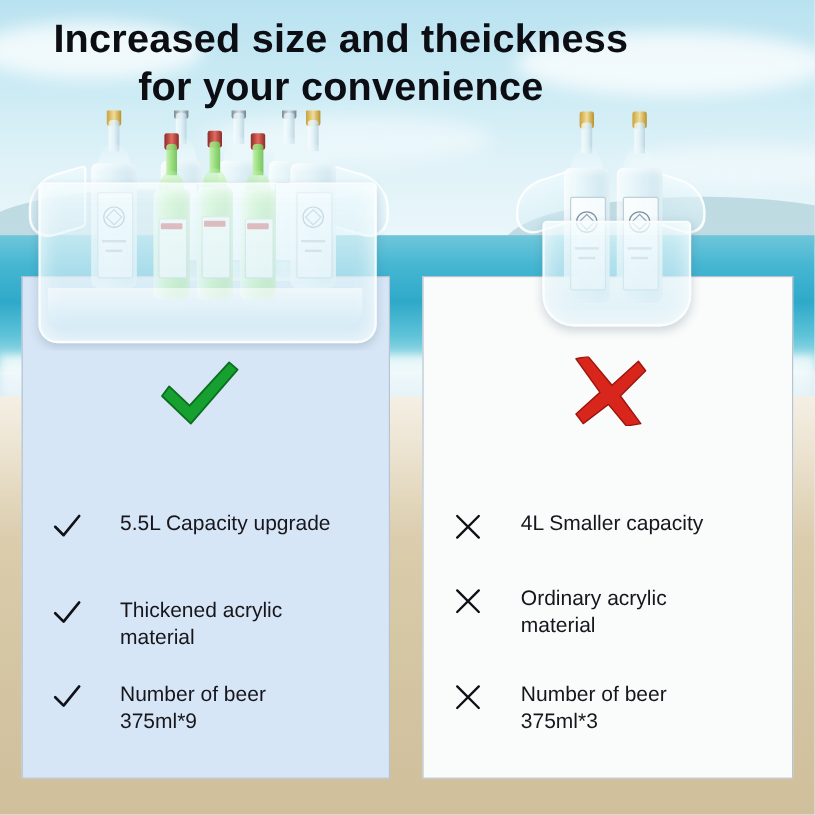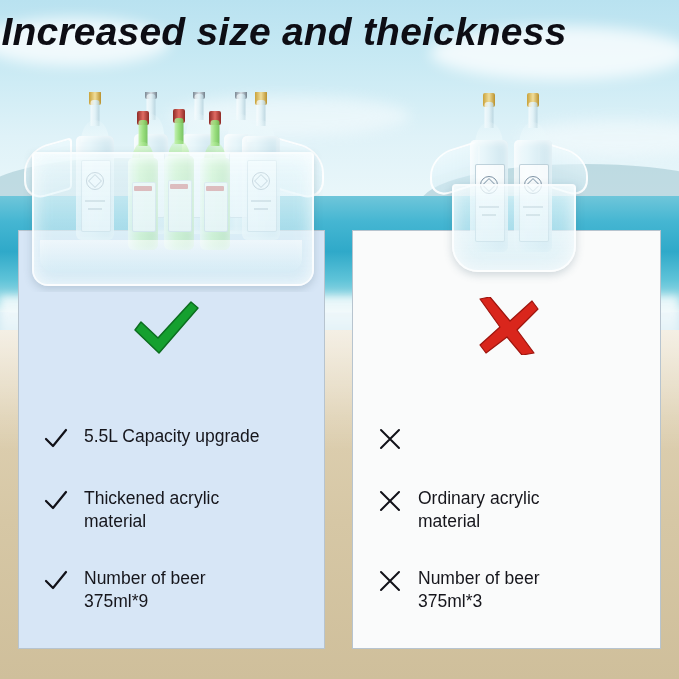--- a/index.html
+++ b/index.html
@@ -65,24 +65,23 @@
   }
 
   
   .title {
     position: absolute;
     left: 0; top: 12px;
     width: 568px;
     text-align: center;
     color: #0d0d14;
     font-weight: bold;
-    font-size: 39px;
+    font-size: 33px;
     line-height: 40px;
     letter-spacing: .2px;
-    font-style: italic;
   }
 
   
   .panel {
     position: absolute;
     box-sizing: border-box;
     border: 1px solid #b7c4cf;
   }
   .panel-left {
     left: 18px; top: 230px;
@@ -237,20 +236,21 @@
     width: 24px;
     height: 24px;
     flex: 0 0 24px;
     margin-top: 2px;
   }
   .feature .f-text {
     font-size: 17.5px;
     line-height: 23px;
     color: #16161c;
     white-space: pre-line;
+    margin-left: 16px;
   }
   .col-left-features  { left: 44px;  top: 425px; width: 265px; }
   .col-right-features { left: 378px; top: 425px; width: 270px; }
 </style>
 </head>
 <body>
 
 <div id="stage">
 
   <div class="bg-sky"></div>
@@ -260,20 +260,21 @@
   <div class="bg-cloud" style="left:520px;top:120px;width:200px;height:36px;opacity:.55;"></div>
   <div class="bg-hill" style="left:-30px;top:158px;width:300px;height:46px;"></div>
   <div class="bg-hill" style="left:420px;top:164px;width:330px;height:40px;"></div>
   <div class="bg-sea"></div>
   <div class="bg-surf"></div>
   <div class="bg-sand"></div>
   <div class="bg-sand-shine"></div>
 
   <div class="title">
     <div>Increased size and theickness</div>
+    <div>for your convenience</div>
   </div>
 
   <div class="panel panel-left"></div>
   <div class="panel panel-right"></div>
 
   <div class="photo photo-left">
 
     <div class="bucket-handle" style="left:6px;top:52px;width:44px;height:48px;border-radius:22px 4px 4px 22px;transform:skewY(-16deg);"></div>
     <div class="bucket-handle" style="left:258px;top:52px;width:44px;height:48px;border-radius:4px 22px 22px 4px;transform:skewY(16deg);"></div>
 
@@ -396,21 +397,21 @@
 
   <div class="col-left-features" style="position:absolute;">
     <div class="feature" style="position:absolute;top:0;left:0;">
       <span class="f-icon">
         <svg viewBox="0 0 24 24" width="24" height="24">
             <path d="M2 12 L9 19 L22 3" fill="none" stroke="#111118" stroke-width="2.2" stroke-linecap="round" stroke-linejoin="round"></path>
           </svg>
       </span>
       <span class="f-text">5.5L Capacity upgrade</span>
     </div>
-    <div class="feature" style="position:absolute;top:62px;left:0;">
+    <div class="feature" style="position:absolute;top:72px;left:0;">
       <span class="f-icon">
         <svg viewBox="0 0 24 24" width="24" height="24">
             <path d="M2 12 L9 19 L22 3" fill="none" stroke="#111118" stroke-width="2.2" stroke-linecap="round" stroke-linejoin="round"></path>
           </svg>
       </span>
       <span class="f-text">Thickened acrylic
 material</span>
     </div>
     <div class="feature" style="position:absolute;top:142px;left:0;">
       <span class="f-icon">
@@ -423,20 +424,21 @@
     </div>
   </div>
 
   <div class="col-right-features" style="position:absolute;">
     <div class="feature" style="position:absolute;top:0;left:0;">
       <span class="f-icon">
         <svg viewBox="0 0 24 24" width="24" height="24">
             <path d="M3 3 L21 21 M21 3 L3 21" fill="none" stroke="#111118" stroke-width="2" stroke-linecap="round"></path>
           </svg>
       </span>
+      <span class="f-text">4L Smaller capacity</span>
     </div>
     <div class="feature" style="position:absolute;top:62px;left:0;">
       <span class="f-icon">
         <svg viewBox="0 0 24 24" width="24" height="24">
             <path d="M3 3 L21 21 M21 3 L3 21" fill="none" stroke="#111118" stroke-width="2" stroke-linecap="round"></path>
           </svg>
       </span>
       <span class="f-text">Ordinary acrylic
 material</span>
     </div>

